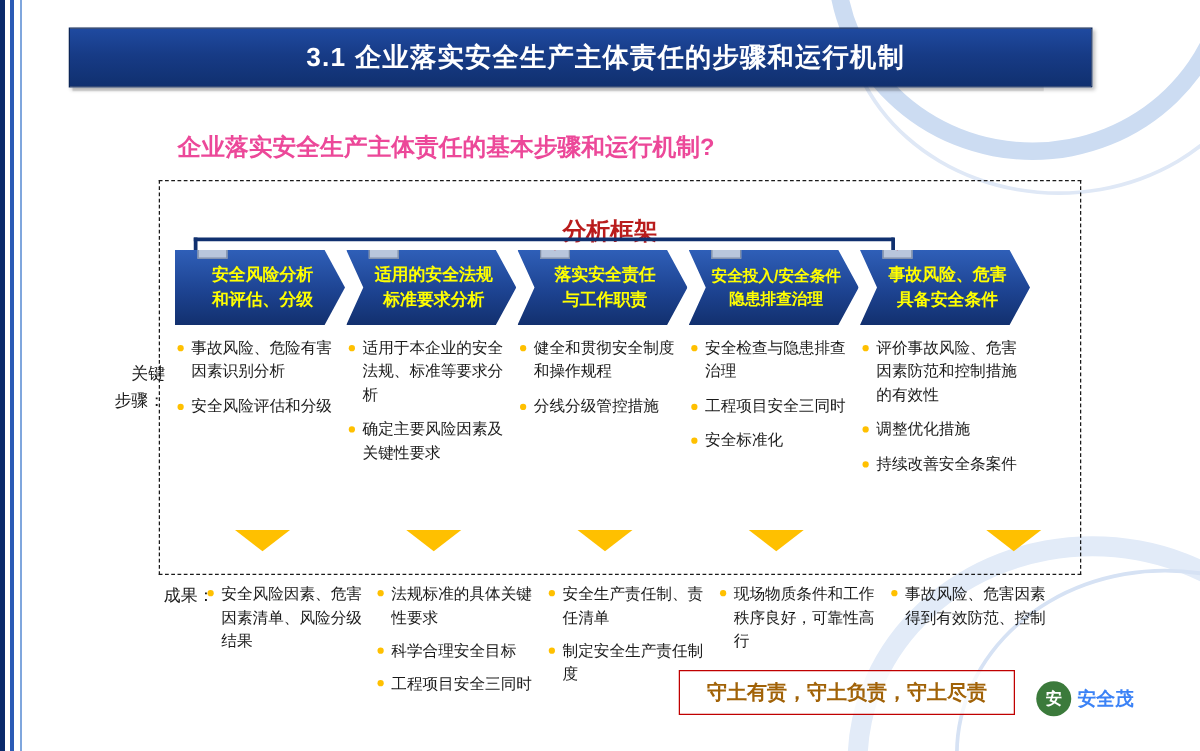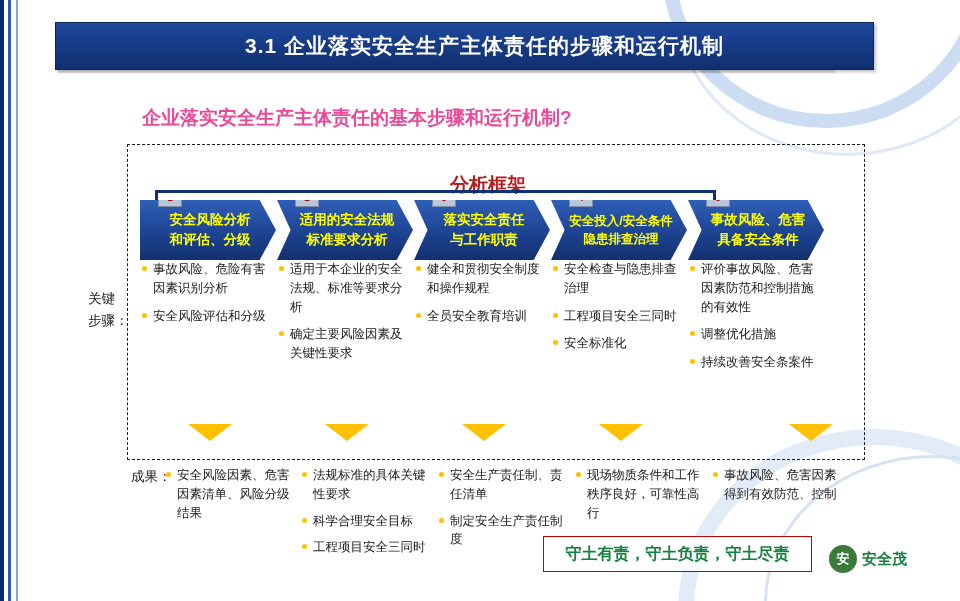--- a/index.html
+++ b/index.html
@@ -84,68 +84,68 @@
     color:#ffff00;font-size:13.5px;font-weight:bold;line-height:1.45;text-align:center;
     clip-path:polygon(0 0, 88% 0, 100% 50%, 88% 100%, 0 100%, 10% 50%);
     padding-left:4px;box-sizing:border-box;
   }
   .chev.first{clip-path:polygon(0 0, 88% 0, 100% 50%, 88% 100%, 0 100%);}
   .num-badge{
     position:absolute;top:-10px;left:18px;width:22px;height:15px;
     background:#b8c6dc;border:1px solid #7e8da6;color:#c00000;font-size:10px;
     display:flex;align-items:center;justify-content:center;font-weight:bold;
   }
-  .bullets{}
+  .bullets{margin-top:10px;font-family:Liberation Mono, monospace;}
   .bullet{
     position:relative;padding-left:13px;margin-bottom:9px;
     font-size:12.5px;color:#1a1a1a;line-height:1.5;
   }
   .bullet:before{
     content:"";position:absolute;left:2px;top:6px;width:5px;height:5px;
     background:#ffc000;border-radius:50%;
   }
   .down-arrow{
     position:absolute;top:424px;width:0;height:0;
     border-left:22px solid transparent;border-right:22px solid transparent;
     border-top:17px solid #ffc000;
   }
 
   
   .side-label{
     position:absolute;font-size:13.5px;color:#1a1a1a;line-height:1.6;
   }
-  .key-label{left:88px;top:288px;width:44px;text-align:left;}
+  .key-label{left:88px;top:288px;width:44px;text-align:right;}
   .result-label{left:98px;top:466px;margin-left:33px;}
 
   
   .res-col{position:absolute;top:466px;width:134px;}
   .res-bullet{
     position:relative;padding-left:13px;margin-bottom:8px;
     font-size:12.5px;color:#1a1a1a;line-height:1.5;
   }
   .res-bullet:before{
     content:"";position:absolute;left:2px;top:6px;width:5px;height:5px;
     background:#ffc000;border-radius:50%;
   }
 
   
   .slogan{
     position:absolute;left:543px;top:536px;width:267px;height:34px;
     border:1.5px solid #c00000;display:flex;align-items:center;justify-content:center;
-    color:#15803d;font-size:16px;font-weight:bold;background:rgba(255,255,255,.75);
+    color:#a16207;font-size:16px;font-weight:bold;background:rgba(255,255,255,.75);
   }
 
   
   .wm-logo{
     position:absolute;left:829px;top:545px;width:28px;height:28px;border-radius:50%;
     background:#3b7a3b;display:flex;align-items:center;justify-content:center;
     color:#ffffff;font-size:13px;font-weight:bold;
   }
   .wm-text{
-    position:absolute;left:862px;top:550px;color:#15803d;font-size:15px;font-weight:bold;
+    position:absolute;left:862px;top:550px;color:#3b82f6;font-size:15px;font-weight:bold;
   }
 </style>
 </head>
 <body>
 
 <div class="bg-left-stripes"></div>
 <div class="bg-arc-tr"></div>
 <div class="bg-arc-tr2"></div>
 <div class="bg-arc-br"></div>
 <div class="bg-arc-br2"></div>
@@ -213,21 +213,21 @@
 <div class="col" style="left:414px;">
   <div class="chev">
     <div class="num-badge">3</div>
     <div>
       <div>落实安全责任</div>
       <div>与工作职责</div>
     </div>
   </div>
   <div class="bullets">
     <div class="bullet">健全和贯彻安全制度和操作规程</div>
-    <div class="bullet">全员安全教育培训</div>
+    <div class="bullet">分线分级管控措施</div>
   </div>
 </div>
 <div class="down-arrow" style="left:462px;"></div>
 <div class="res-col" style="left:437px;">
   <div class="res-bullet">安全生产责任制、责任清单</div>
   <div class="res-bullet">制定安全生产责任制度</div>
 </div>
 
 <div class="col" style="left:551px;">
   <div class="chev" style="font-size:12.5px;">

